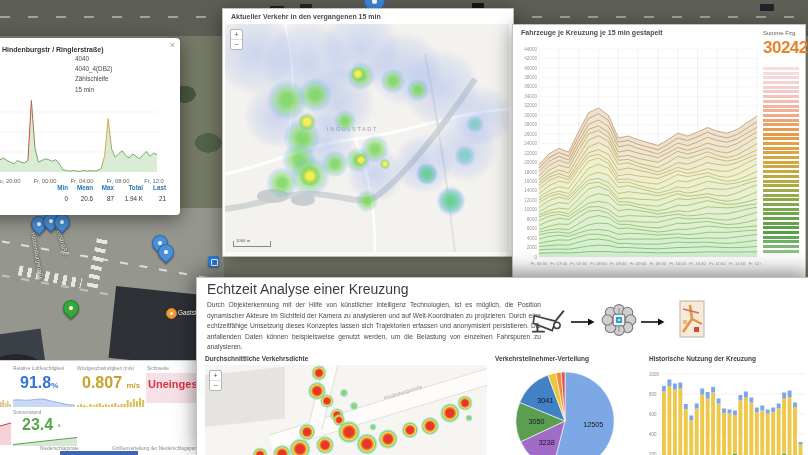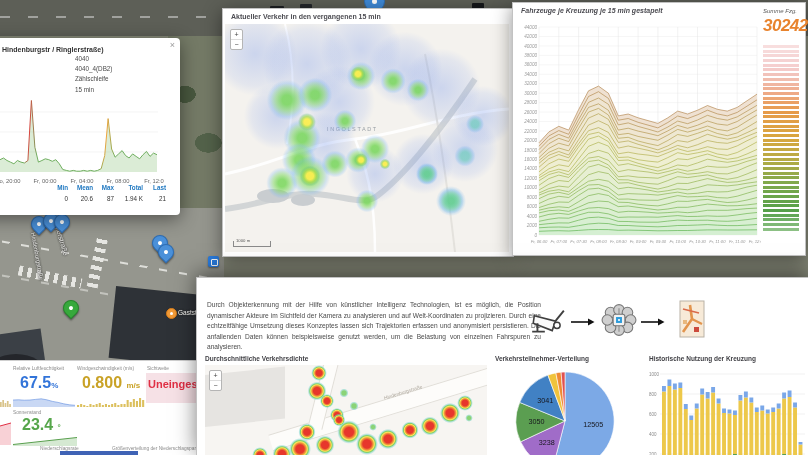--- a/index.html
+++ b/index.html
@@ -65,21 +65,21 @@
   .hb-t{background:radial-gradient(circle closest-side,rgba(90,200,180,.6) 0 30%,rgba(110,180,235,.3) 60%,transparent 75%);}
   .city{position:absolute;font-size:5.5px;letter-spacing:1.6px;color:#9aa0a6;}
   .zoomctrl{position:absolute;width:11px;background:#fff;border:1px solid #b5b5b5;border-radius:2px;
     display:flex;flex-direction:column;z-index:3;}
   .zoomctrl div{height:9px;line-height:9px;text-align:center;font-size:7px;color:#444;cursor:pointer;}
   .zoomctrl div:first-child{border-bottom:1px solid #ddd;}
   .scalebar{position:absolute;left:8px;bottom:5px;width:36px;height:5px;border:1px solid #8a8a8a;border-top:none;}
   .scalelabel{position:absolute;left:11px;bottom:9px;font-size:5px;color:#555;transform:scale(.85);transform-origin:left bottom;}
 
   
-  #panelC{left:512px;top:2px;width:292px;height:252px;z-index:4;font-style:italic;}
+  #panelC{left:512px;top:24px;width:292px;height:252px;z-index:4;}
   #summary{position:absolute;left:250px;top:5px;width:38px;}
   .sum-label{font-size:6px;color:#5a5a5a;}
   .sum-value{font-size:17px;font-weight:bold;letter-spacing:-.5px;margin-top:2px;}
   #stripes{position:absolute;left:250px;top:42px;width:36px;height:186px;display:flex;flex-direction:column;justify-content:space-between;}
   #stripes div{height:3px;width:100%;}
 
   
   #panelD{left:196px;top:277px;width:612px;height:178px;z-index:6;box-shadow:0 -4px 20px rgba(0,0,0,.5);}
   .d-title{position:absolute;left:10px;top:3px;font-size:14px;color:#3c3c3c;}
   .d-para{position:absolute;left:10px;top:22px;width:334px;font-size:6.6px;line-height:1.6;color:#4a4a4a;text-align:justify;}
@@ -139,37 +139,37 @@
       <div class="pin pin-blue" style="left: 43px; top: 213px;"></div>
       <div class="pin pin-blue" style="left: 54px; top: 214px;"></div>
       <div class="pin pin-blue" style="left: 152px; top: 235px;"></div>
       <div class="pin pin-blue" style="left: 158px; top: 244px;"></div>
       <div class="pin pin-green" style="left: 63px; top: 300px;"></div>
     </div>
 
   <div id="panelE">
     <div class="w-label" style="left:13px;top:5px;">Relative Luftfeuchtigkeit</div>
     <div class="w-value" style="left: 20px; top: 13px; color: rgb(50, 116, 217);">
-      <span>67.5</span><span class="w-unit">%</span>
+      <span>91.8</span><span class="w-unit">%</span>
     </div>
     <svg id="spark-hum" class="abs" style="left:13px;top:31px;" width="62" height="15">
         <polygon points="0.0,8.0 5.6,7.8 11.3,8.2 16.9,8.0 22.5,7.4 28.2,6.8 33.8,7.8 39.5,9.4 45.1,10.4 50.7,11.8 56.4,12.8 62.0,13.3 62,15 0,15" fill="rgba(61,116,217,.28)"></polygon>
         <polyline points="0.0,8.0 5.6,7.8 11.3,8.2 16.9,8.0 22.5,7.4 28.2,6.8 33.8,7.8 39.5,9.4 45.1,10.4 50.7,11.8 56.4,12.8 62.0,13.3" fill="none" stroke="rgba(61,116,217,.6)" stroke-width="0.8"></polyline>
       </svg>
     <svg id="spark-cut" class="abs" style="left:0;top:34px;" width="11" height="12">
         <rect x="0" y="7" width="1.7" height="5" fill="#d9c48a"></rect>
         <rect x="2.3" y="5" width="1.7" height="7" fill="#d9c48a"></rect>
         <rect x="4.6" y="8" width="1.7" height="4" fill="#d9c48a"></rect>
         <rect x="6.8999999999999995" y="6" width="1.7" height="6" fill="#d9c48a"></rect>
         <rect x="9.2" y="9" width="1.7" height="3" fill="#d9c48a"></rect>
       </svg>
 
     <div class="w-label" style="left:77px;top:5px;">Windgeschwindigkeit (m/s)</div>
     <div class="w-value" style="left: 82px; top: 13px; color: rgb(201, 162, 39);">
-      <span>0.800</span> <span class="w-unit">m/s</span>
+      <span>0.807</span> <span class="w-unit">m/s</span>
     </div>
     <svg id="spark-wind" class="abs" style="left:77px;top:35px;" width="68" height="11">
         <rect x="0" y="9" width="2.1" height="2" fill="#dcc05e"></rect>
         <rect x="3.1" y="8" width="2.1" height="3" fill="#dcc05e"></rect>
         <rect x="6.2" y="9" width="2.1" height="2" fill="#dcc05e"></rect>
         <rect x="9.3" y="10" width="2.1" height="1" fill="#dcc05e"></rect>
         <rect x="12.4" y="8" width="2.1" height="3" fill="#dcc05e"></rect>
         <rect x="15.5" y="9" width="2.1" height="2" fill="#dcc05e"></rect>
         <rect x="18.6" y="8" width="2.1" height="3" fill="#dcc05e"></rect>
         <rect x="21.7" y="7" width="2.1" height="4" fill="#dcc05e"></rect>
@@ -498,20 +498,21 @@
           <span class="vl">1.94 K</span>
         </div>
       <div class="col" style="width:20px;">
           <span class="hd">Last</span>
           <span class="vl">21</span>
         </div>
     </div>
   </div>
 
   <div id="panelD" class="panel">
+    <div class="d-title">Echtzeit Analyse einer Kreuzung</div>
     <div class="d-para">Durch Objekterkennung mit der Hilfe von künstlicher Intelligenz Technologien, ist es möglich, die Position dynamischer Akteure im Sichtfeld der Kamera zu analysieren und auf Welt-Koordinaten zu projizieren. Durch eine echtzeitfähige Umsetzung dieses Konzeptes lassen sich Trajektorien erfassen und anonymisiert persistieren. Die anfallenden Daten können beispielsweise genutzt werden, um die Belastung von einzelnen Fahrspuren zu analysieren.</div>
 
     <svg class="abs" style="left:332px;top:24px;" width="38" height="34" viewBox="0 0 36 30">
       <path d="M25,17 L33,7" stroke="#3f3f3f" stroke-width="1.8" fill="none"></path>
       <path d="M5,12 L25,17 L22,26 L4,19 Z" fill="#fafafa" stroke="#3f3f3f" stroke-width="1.5"></path>
       <circle cx="26.5" cy="21" r="3" fill="#fff" stroke="#3f3f3f" stroke-width="1.4"></circle>
       <path d="M8,19 L8,27 M3,27 L15,27" stroke="#3f3f3f" stroke-width="1.8" fill="none"></path>
     </svg>
     <svg class="abs" style="left:374px;top:40px;" width="24" height="8" viewBox="0 0 24 8">
       <line x1="0" y1="4" x2="17" y2="4" stroke="#111" stroke-width="1.6"></line>

